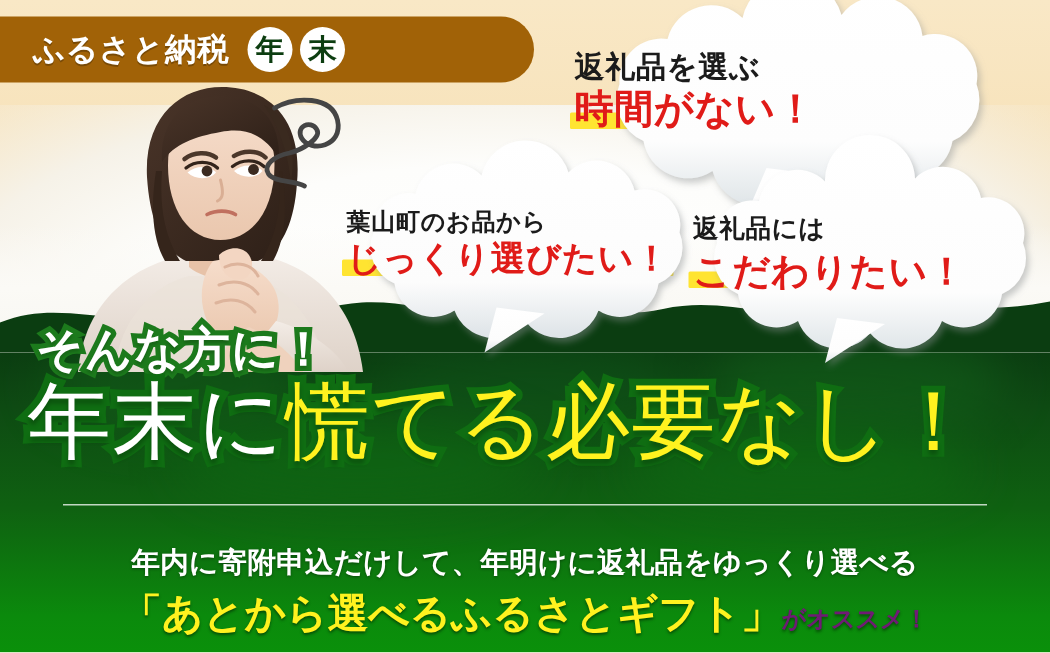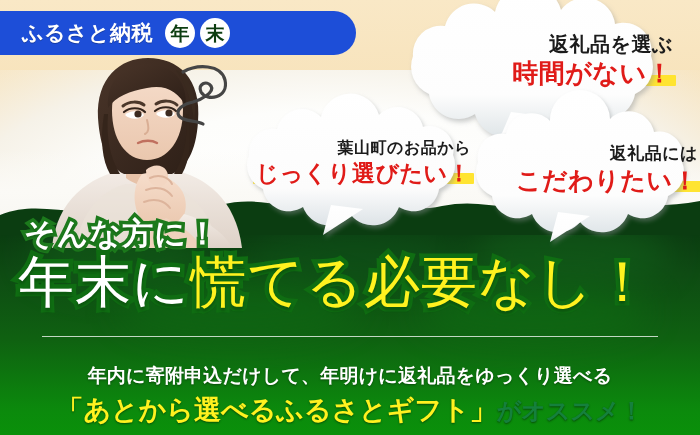--- a/index.html
+++ b/index.html
@@ -25,21 +25,21 @@
   .bg-green-top{position:absolute;left:0;bottom:200px;width:700px;height:60px;}
   .bg-green-top svg{display:block;width:700px;height:60px;}
 
   
   .green-tex{position:absolute;left:0;bottom:0;width:700px;height:200px;overflow:hidden;opacity:.5;}
   .green-tex i{position:absolute;display:block;border-radius:50%;filter:blur(16px);}
 
   
   .header-pill{
     position:absolute;left:0;top:11px;width:356px;height:44px;
-    background:#1d4ed8;border-radius:0 24px 24px 0;
+    background:#a16207;border-radius:0 24px 24px 0;
     display:flex;align-items:center;padding-left:22px;gap:3px;z-index:40;
   }
   .header-pill .txt{color:#fff;font-size:21px;font-weight:bold;letter-spacing:.5px;
                     line-height:1;text-shadow:0 1px 0 rgba(0,0,0,.25);}
   .kanji-circle{
     width:30px;height:30px;border-radius:50%;background:#fff;color:#0c3d10;
     font-size:19px;font-weight:bold;display:flex;align-items:center;justify-content:center;
     margin:0 1px;line-height:1;
   }
   .header-pill .sp{width:5px;}
@@ -48,21 +48,21 @@
   .person{position:absolute;left:46px;top:48px;width:200px;height:200px;z-index:12;}
   .person svg{display:block;width:200px;height:200px;}
 
   
   .squiggle{position:absolute;left:163px;top:58px;width:80px;height:78px;z-index:14;}
   .squiggle svg{display:block;width:80px;height:78px;}
 
   
   .bubble{position:absolute;z-index:25;}
   .bubble svg{position:absolute;left:0;top:0;overflow:visible;}
-  .bubble .content{position:absolute;left:0;top:0;width:100%;text-align:right;}
+  .bubble .content{position:absolute;left:0;top:0;width:100%;text-align:left;}
   .bub-l1{color:#1b1b1b;font-weight:bold;letter-spacing:.5px;line-height:1.1;}
   .bub-l2{font-weight:bold;letter-spacing:.5px;line-height:1.1;color:#e01b18;
           display:inline-block;position:relative;}
   .bub-l2 .hl{position:absolute;left:-3px;right:-3px;bottom:2px;height:11px;background:#ffe431;z-index:-1;border-radius:1px;}
 
   #bubble-time{left:383px;top:8px;width:290px;height:120px;}
   #bubble-time .content{top:25px;}
   #bubble-time .bub-l1{font-size:20px;}
   #bubble-time .bub-l2{font-size:26px;margin-top:4px;}
 
@@ -95,21 +95,21 @@
 
   
   .divider{position:absolute;left:42px;top:336px;width:616px;height:1px;
            background:rgba(255,255,255,.75);z-index:46;}
   .bottom-copy{position:absolute;left:0;top:364px;width:700px;text-align:center;z-index:46;}
   .bc-line1{color:#fff;font-size:19px;font-weight:bold;letter-spacing:.2px;line-height:1.25;
             text-shadow:0 1px 2px rgba(0,0,0,.4);}
   .bc-line2{margin-top:6px;font-weight:bold;line-height:1.2;white-space:nowrap;
             text-shadow:0 1px 2px rgba(0,0,0,.45);}
   .bc-line2 .y{color:#fff21f;font-size:27px;}
-  .bc-line2 .w{color:#15803d;font-size:24px;}
+  .bc-line2 .w{color:#701a75;font-size:16px;}
 </style>
 </head>
 <body>
 
 <div class="stage">
 
   <div class="bg-cream"></div>
   <div class="bg-white-sweep"></div>
   <div class="bg-white-block"></div>
 

